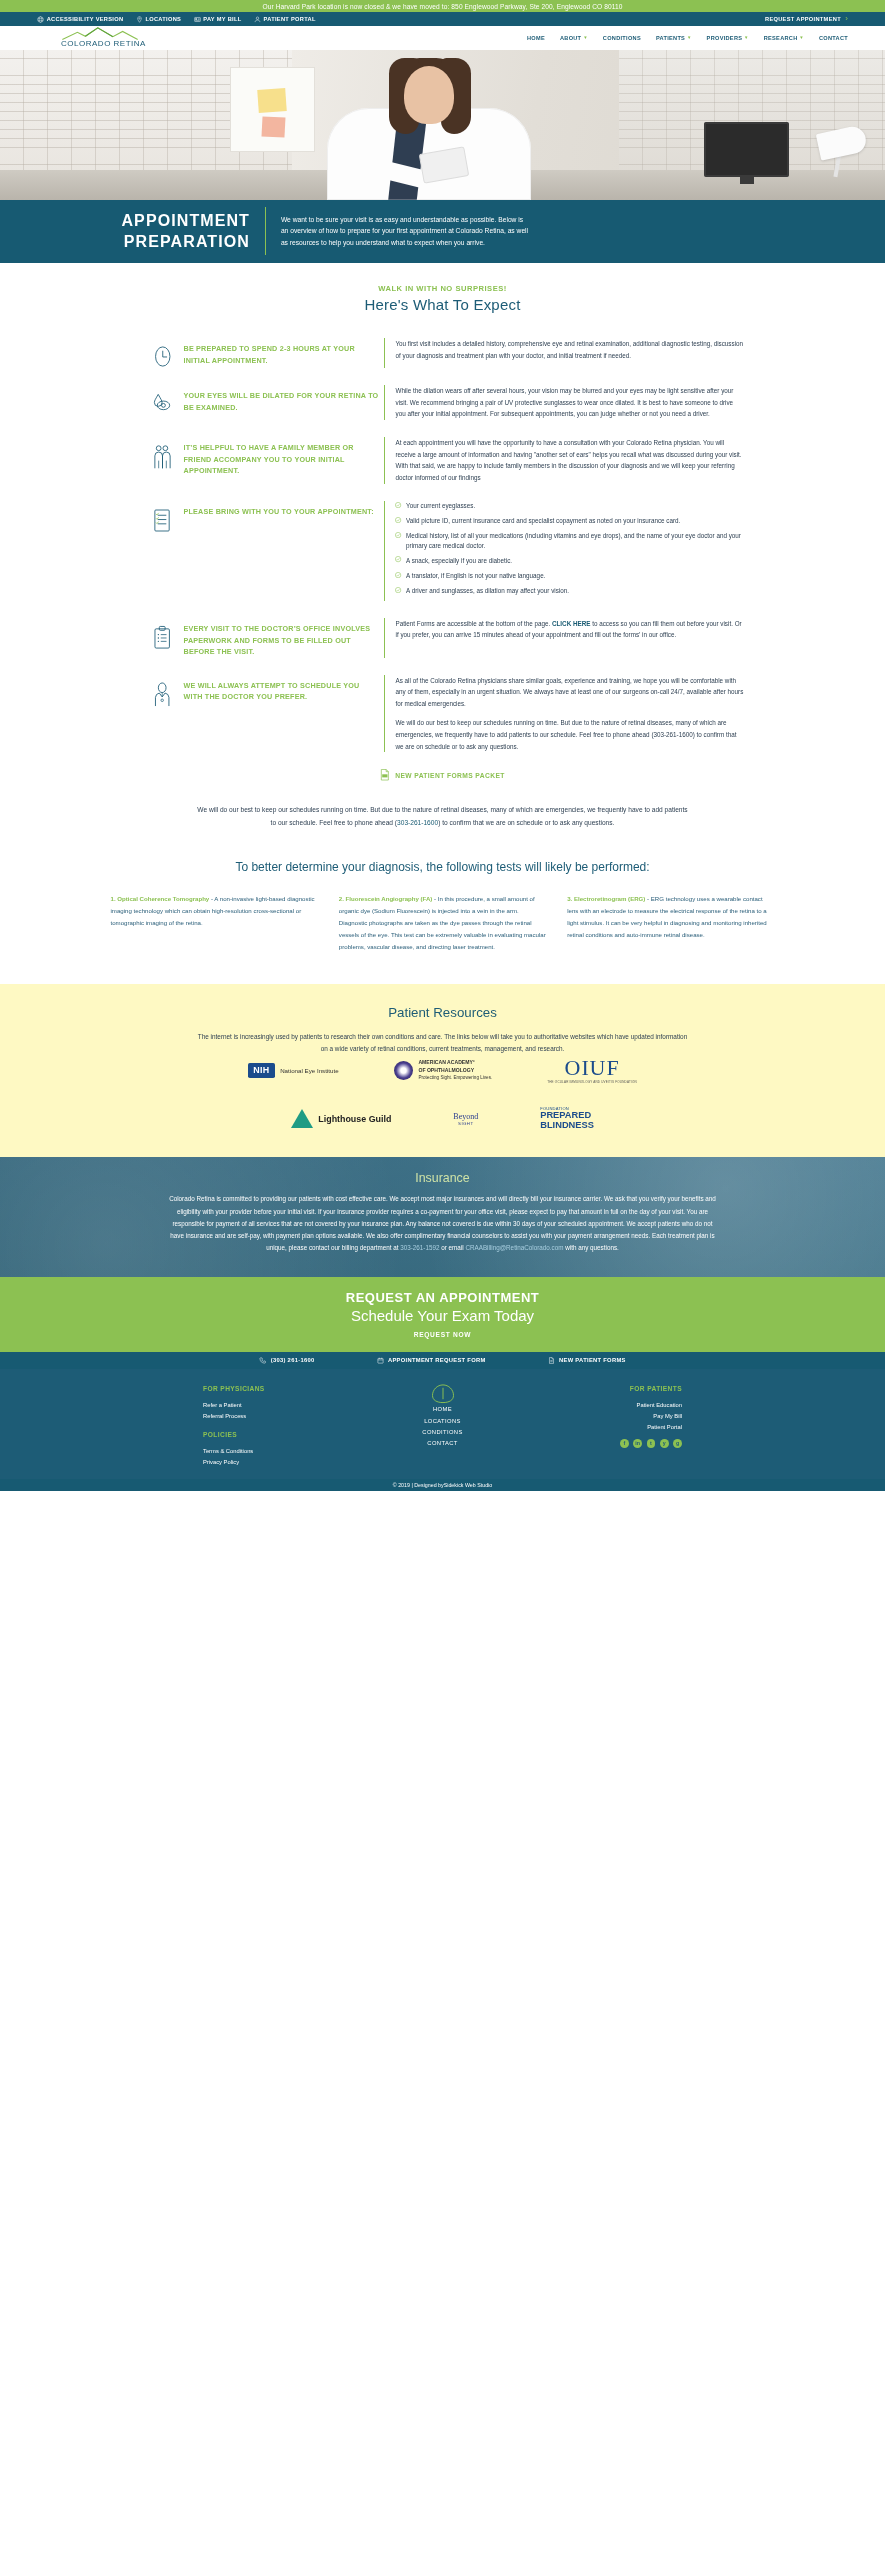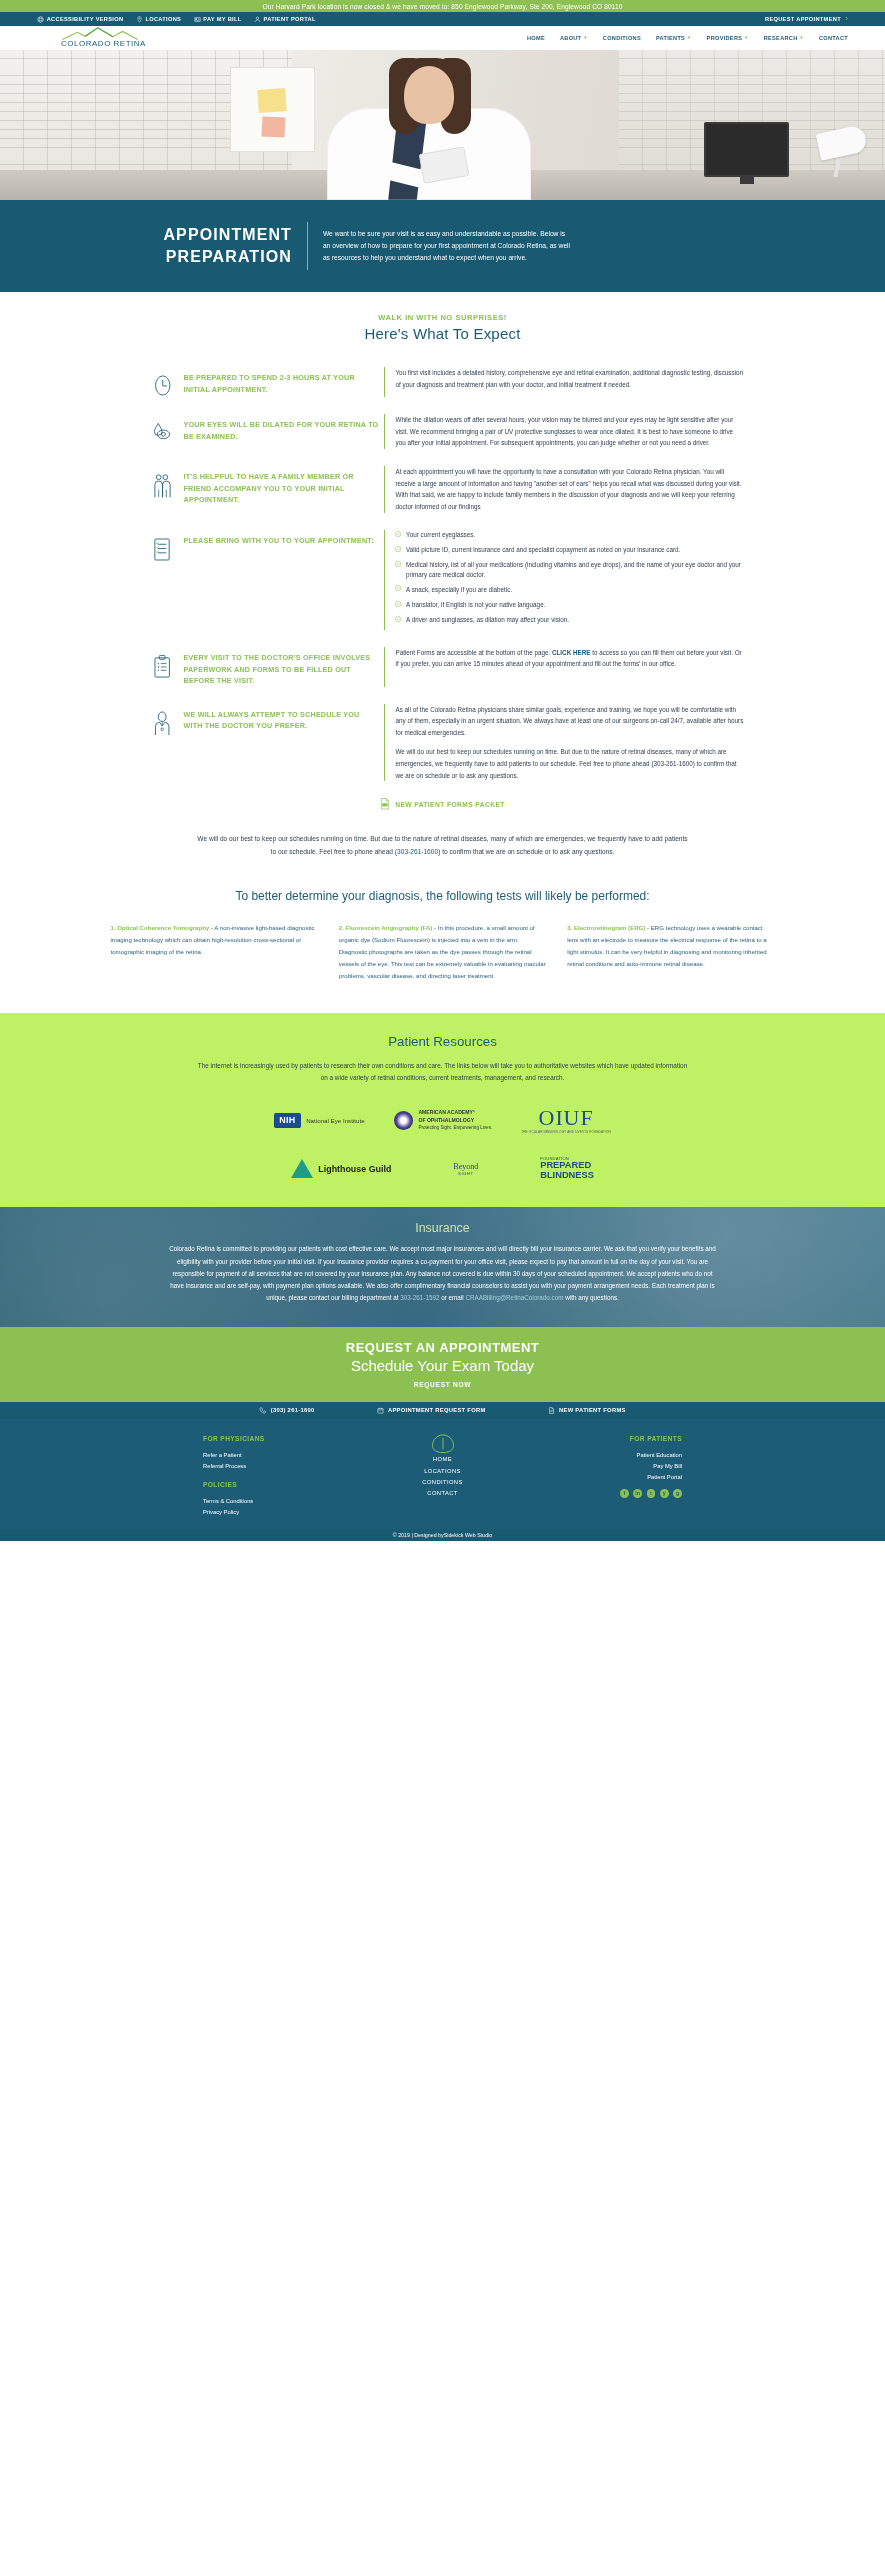--- a/index.html
+++ b/index.html
@@ -84,23 +84,23 @@
   .hero .hairtop{position:absolute;left:104px;bottom:112px;width:64px;height:30px;background:#4a3324;border-radius:34px 34px 8.9px 8.9px;}
   .hero .tablet{position:absolute;left:129px;bottom:19.5px;width:46px;height:30px;background:#f0f0f0;border:1.8px solid #dcdcdc;border-radius:2.7px;transform:rotate(-10deg);}
   .hero .arm{position:absolute;left:81px;bottom:16px;width:66px;height:17.7px;background:#fdfdfd;border-radius:10.6px;transform:rotate(14deg);}
   .hero .notes{position:absolute;left:258px;top:39px;width:28px;height:23px;background:#f7e08c;transform:rotate(-4deg);}
   .hero .notes2{position:absolute;left:262px;top:67px;width:23px;height:19.5px;background:#f3b6a0;transform:rotate(3deg);}
   .hero .whiteboard{position:absolute;left:230px;top:17.7px;width:85px;height:85px;background:#fbfbf8;border:1.8px solid #e3e0da;}
 
   
   .titleband {
     background: #175a72;
-    height: 92px;
+    height: 63px;
     display: flex; align-items: center;
-    padding: 0 115px;
+    padding: 0 73px;
     color: #ffffff;
   }
   .titleband h1 {
     font-size: 16px; font-weight: bold; letter-spacing: 1.1px; line-height: 1.34;
     text-align: right; width: 177px; flex: none;
   }
   .titleband .divider { width: 0.9px; height: 48px; background: #8cc152; margin: 0 15px; }
   .titleband p { font-size: 6.7px; line-height: 1.75; width: 248px; }
 
   
@@ -124,24 +124,24 @@
 
   .closing { width: 496px; margin: 23px auto 0; text-align: center; font-size: 6.6px; line-height: 1.95; color: #2d3f51; }
   .closing a { color: #175a72; text-decoration: none; }
 
   .testshead { text-align: center; font-size: 12px; color: #1d5c76; margin: 30px auto 0; width: 673px; font-weight: normal; }
   .tests { display: flex; gap: 21px; width: 664px; margin: 19.5px auto 0; padding-bottom: 32px; }
   .test { flex: 1; font-size: 6.1px; line-height: 1.95; color: #2b5f7a; }
   .test b { color: #8cc152; }
 
   
-  .resources { background: #bef264; padding: 21px 0 26.6px; }
+  .resources { background: #fef9c3; padding: 21px 0 26.6px; }
   .resources h2 { text-align: center; color: #1d5c76; font-size: 13.3px; font-weight: normal; }
   .resources p.intro { width: 496px; margin: 10.6px auto 0; text-align: center; font-size: 6.4px; line-height: 1.9; color: #2d3f51;}
-  .logos { display: flex; justify-content: center; align-items: center; gap: 29px; margin-top: 21px; }
+  .logos { display: flex; justify-content: center; align-items: center; gap: 55px; }
   .logos2 { display: flex; justify-content: center; align-items: center; gap: 62px; margin-top: 21px; }
   .brand { display: flex; align-items: center; gap: 5.3px; }
   .nih-badge { background: #1b4c8c; color: #fff; font-size: 8.9px; font-weight: bold; padding: 2.7px 5.3px; border-radius: 1.8px; letter-spacing: 0.3px;}
   .nih-label { font-size: 6.2px; color: #333; }
   .aao-ring { width: 19.5px; height: 19.5px; border-radius: 50%; background: radial-gradient(circle,#fff 20%, #4a3f8f 55%, #1f1a4a 100%); }
   .aao-txt { font-size: 4.6px; color: #333; line-height:1.45; }
   .aao-txt b { font-size: 5.1px; }
   .oiuf { color: #1b4c8c; font-size: 22px; letter-spacing: 0.9px; font-family:"Liberation Serif", serif; }
   .oiuf-sub { font-size: 3px; color: #555; letter-spacing:0.2px; line-height:1.3;}
   .lg-tri { width: 0; height: 0; border-left: 11.5px solid transparent; border-right: 11.5px solid transparent; border-bottom: 19.5px solid #1f9c84; }

